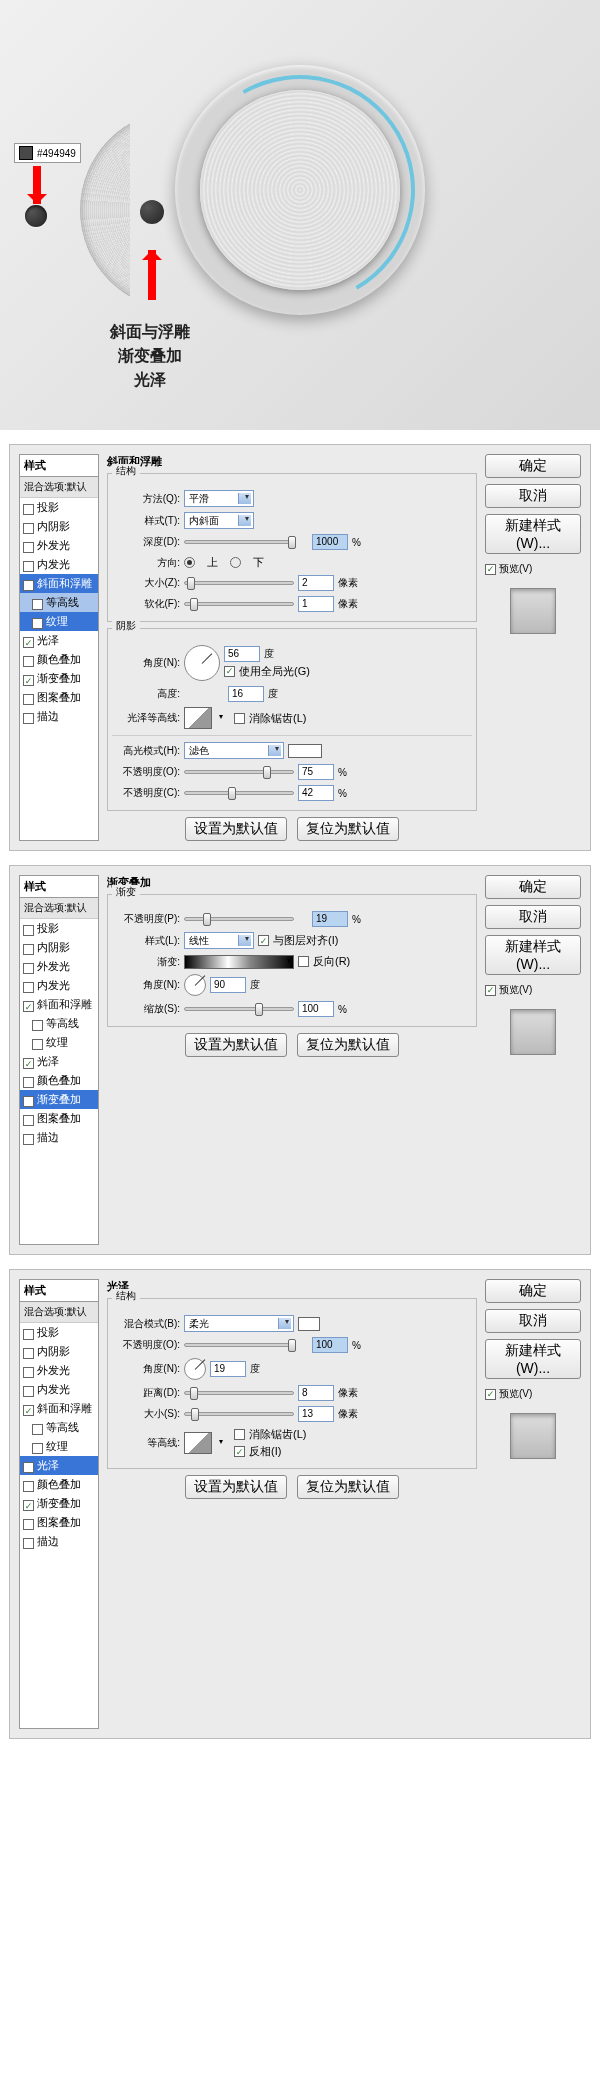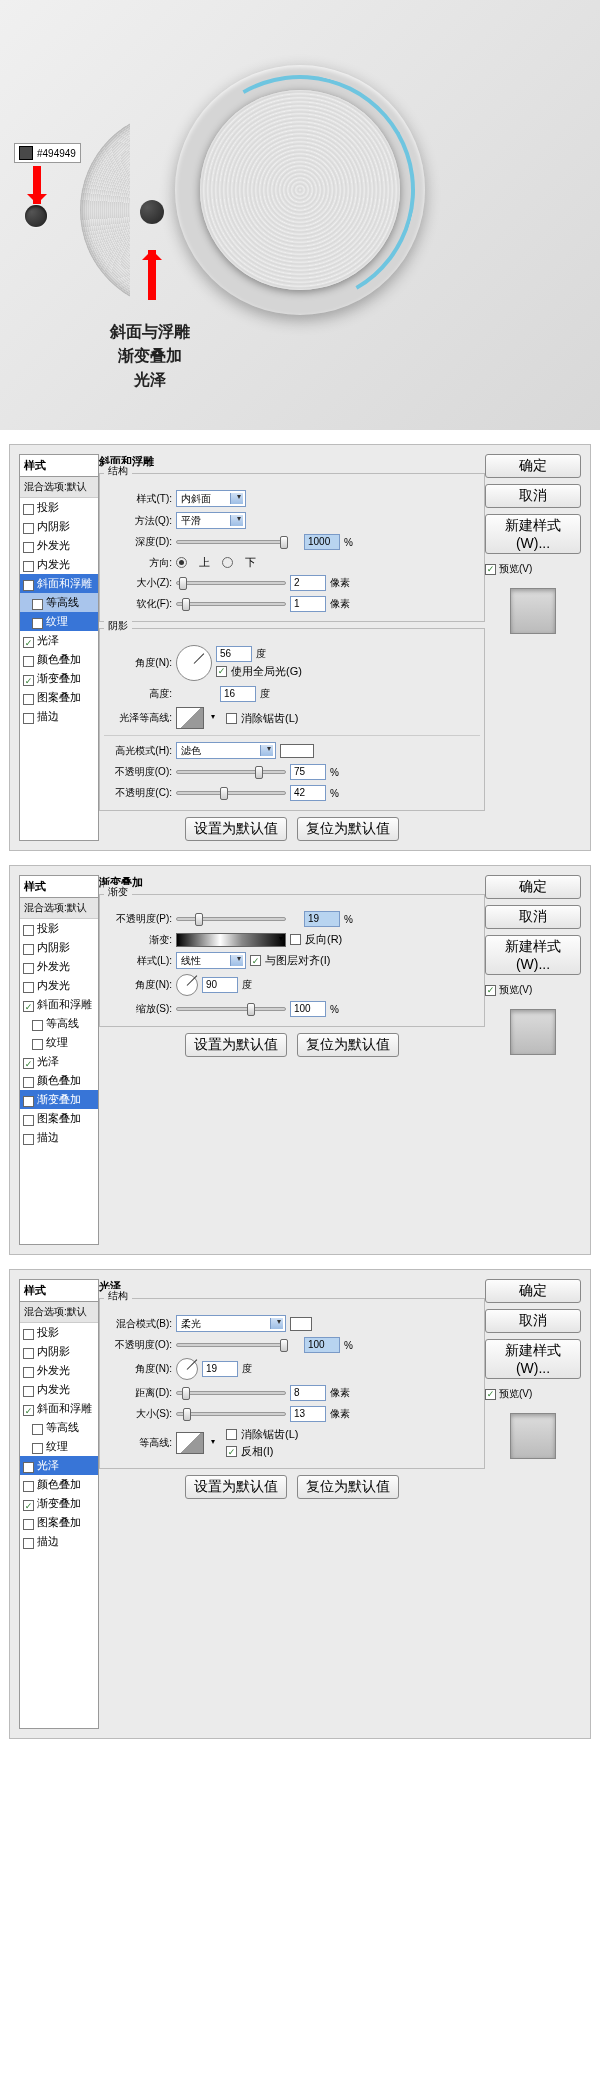--- a/index.html
+++ b/index.html
@@ -15,21 +15,21 @@
 .knob-partial { position: absolute; top: 110px; left: 80px; width: 200px; height: 200px; border-radius: 50%; background: repeating-radial-gradient(circle, #e8e8e8 0, #d0d0d0 2px); box-shadow: inset 0 0 10px rgba(0,0,0,0.3); overflow: hidden; clip-path: inset(0 150px 0 0); }
 .knob-large { position: absolute; top: 65px; left: 175px; width: 250px; height: 250px; border-radius: 50%; background: #d5d5d5; box-shadow: 0 5px 15px rgba(0,0,0,0.3), inset 0 2px 5px rgba(255,255,255,0.8); }
 .knob-inner { position: absolute; top: 25px; left: 25px; width: 200px; height: 200px; border-radius: 50%; background: repeating-radial-gradient(circle, #f0f0f0 0, #d8d8d8 2px, #e8e8e8 4px); box-shadow: 0 2px 8px rgba(0,0,0,0.4); }
 .knob-arc { position: absolute; top: 10px; left: 10px; width: 230px; height: 230px; border-radius: 50%; border: 4px solid transparent; border-top-color: #6ec5e0; border-right-color: #6ec5e0; transform: rotate(15deg); }
 .dot-med { position: absolute; top: 200px; left: 140px; width: 24px; height: 24px; background: radial-gradient(circle at 30% 30%, #555, #222); border-radius: 50%; }
 .arrow-up { position: absolute; top: 250px; left: 148px; width: 8px; height: 50px; background: red; }
 .arrow-up::before { content: ""; position: absolute; top: -10px; left: -6px; border: 10px solid transparent; border-bottom-color: red; }
 .labels { position: absolute; top: 320px; left: 110px; text-align: center; font-size: 16px; font-weight: bold; color: #222; line-height: 1.5; }
 
 
-.dialog { background: #ebebeb; border: 1px solid #bbb; margin: 14px 9px; padding: 9px; display: flex; gap: 0; min-height: 390px; }
+.dialog { background: #ebebeb; border: 1px solid #bbb; margin: 14px 9px; padding: 9px; display: flex; gap: 8px; min-height: 390px; }
 .styles-panel { width: 80px; background: #fff; border: 1px solid #999; }
 .styles-header { background: #fff; padding: 3px 4px; font-weight: bold; border-bottom: 1px solid #999; }
 .blend-header { background: #e5e5e5; padding: 3px 4px; border-bottom: 1px solid #ccc; font-size: 10px; }
 .style-item { display: flex; align-items: flex-end; padding: 2px 3px; gap: 3px; cursor: pointer; }
 .style-item.selected { background: #3875d7; color: #fff; }
 .style-item.sub { padding-left: 12px; background: #a9c5ec; }
 .style-item.sub.selected { background: #3875d7; }
 .chk { width: 11px; height: 11px; border: 1px solid #666; background: #fff; display: inline-flex; align-items: center; justify-content: center; font-size: 9px; }
 .chk.on::after { content: "✓"; color: #2a7a2a; }
 .chk.selected.on::after { color: #fff; }
@@ -145,26 +145,26 @@
         <span class="chk"></span>
         <span>描边</span>
       </div>
   </div>
 
   <div class="main-panel">
     <div class="section-title">斜面和浮雕</div>
     <div class="fieldset">
       <span class="fieldset-title">结构</span>
       <div class="row">
+          <span class="lbl">方法(Q):</span>
+          <span class="select">平滑</span>
+        </div>
+      <div class="row">
           <span class="lbl">样式(T):</span>
           <span class="select">内斜面</span>
-        </div>
-      <div class="row">
-          <span class="lbl">方法(Q):</span>
-          <span class="select">平滑</span>
         </div>
       <div class="row">
           <span class="lbl">深度(D):</span>
           <span class="slider-track">
             <span class="slider-thumb" style="left:95%"></span>
           </span>
           <span class="num-input hl">1000</span>
           <span class="unit">%</span>
         </div>
       <div class="row">
@@ -323,30 +323,30 @@
       <span class="fieldset-title">渐变</span>
       <div class="row">
           <span class="lbl">不透明度(P):</span>
           <span class="slider-track">
             <span class="slider-thumb" style="left:17%"></span>
           </span>
           <span class="num-input hl">19</span>
           <span class="unit">%</span>
         </div>
       <div class="row">
+          <span class="lbl">样式(L):</span>
+          <span class="select">线性</span>
+          <span class="chk on"></span>
+          <span>与图层对齐(I)</span>
+        </div>
+      <div class="row">
           <span class="lbl">渐变:</span>
           <span class="gradient-swatch ramp"></span>
           <span class="chk"></span>
           <span>反向(R)</span>
-        </div>
-      <div class="row">
-          <span class="lbl">样式(L):</span>
-          <span class="select">线性</span>
-          <span class="chk on"></span>
-          <span>与图层对齐(I)</span>
         </div>
       <div class="row">
           <span class="lbl">角度(N):</span>
           <span class="angle-disc angle-small"></span>
           <span class="num-input">90</span>
           <span class="unit">度</span>
         </div>
       <div class="row">
           <span class="lbl">缩放(S):</span>
           <span class="slider-track">

